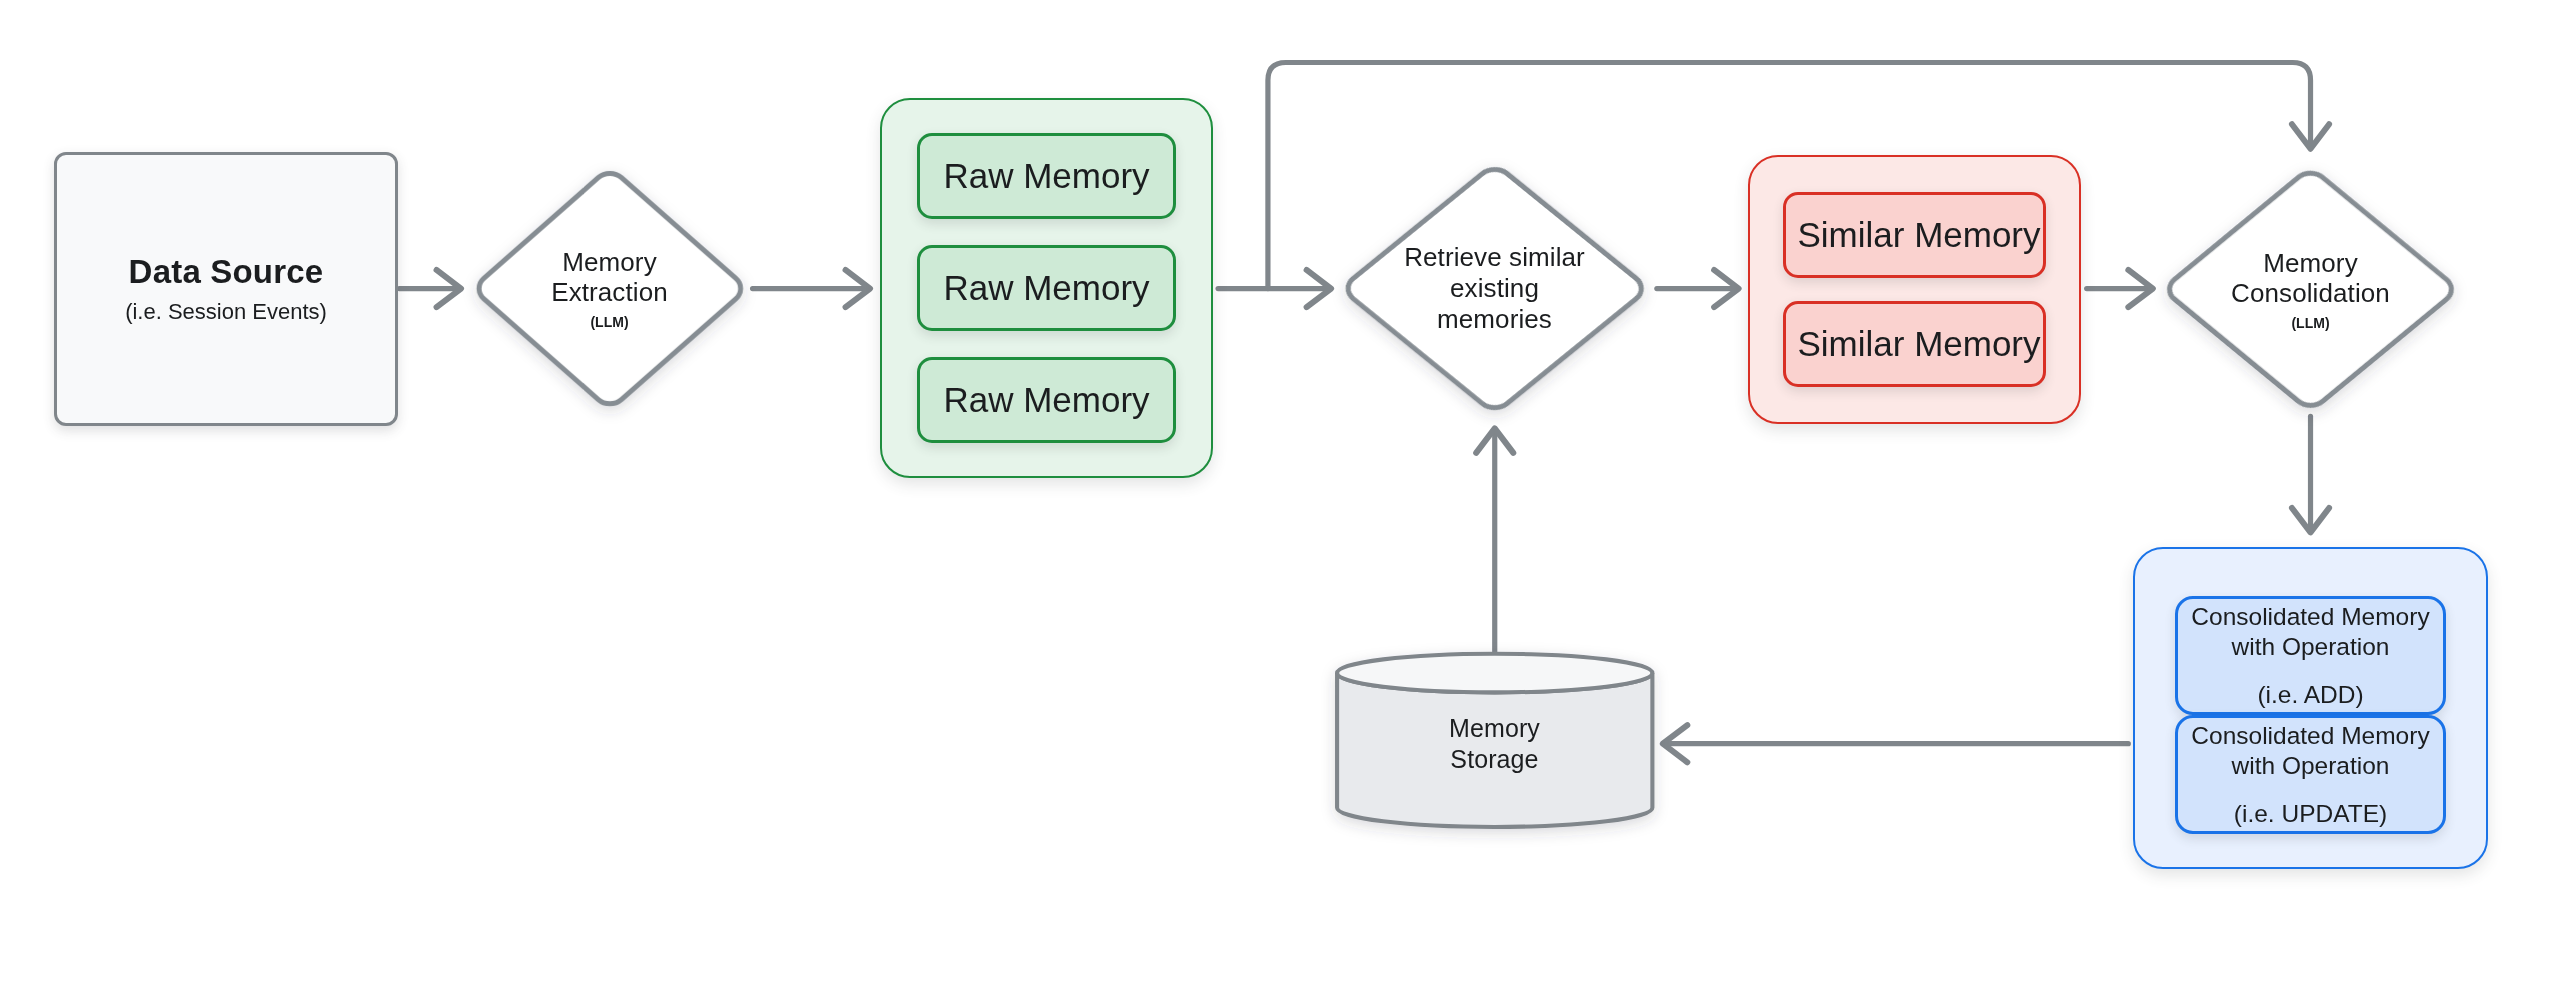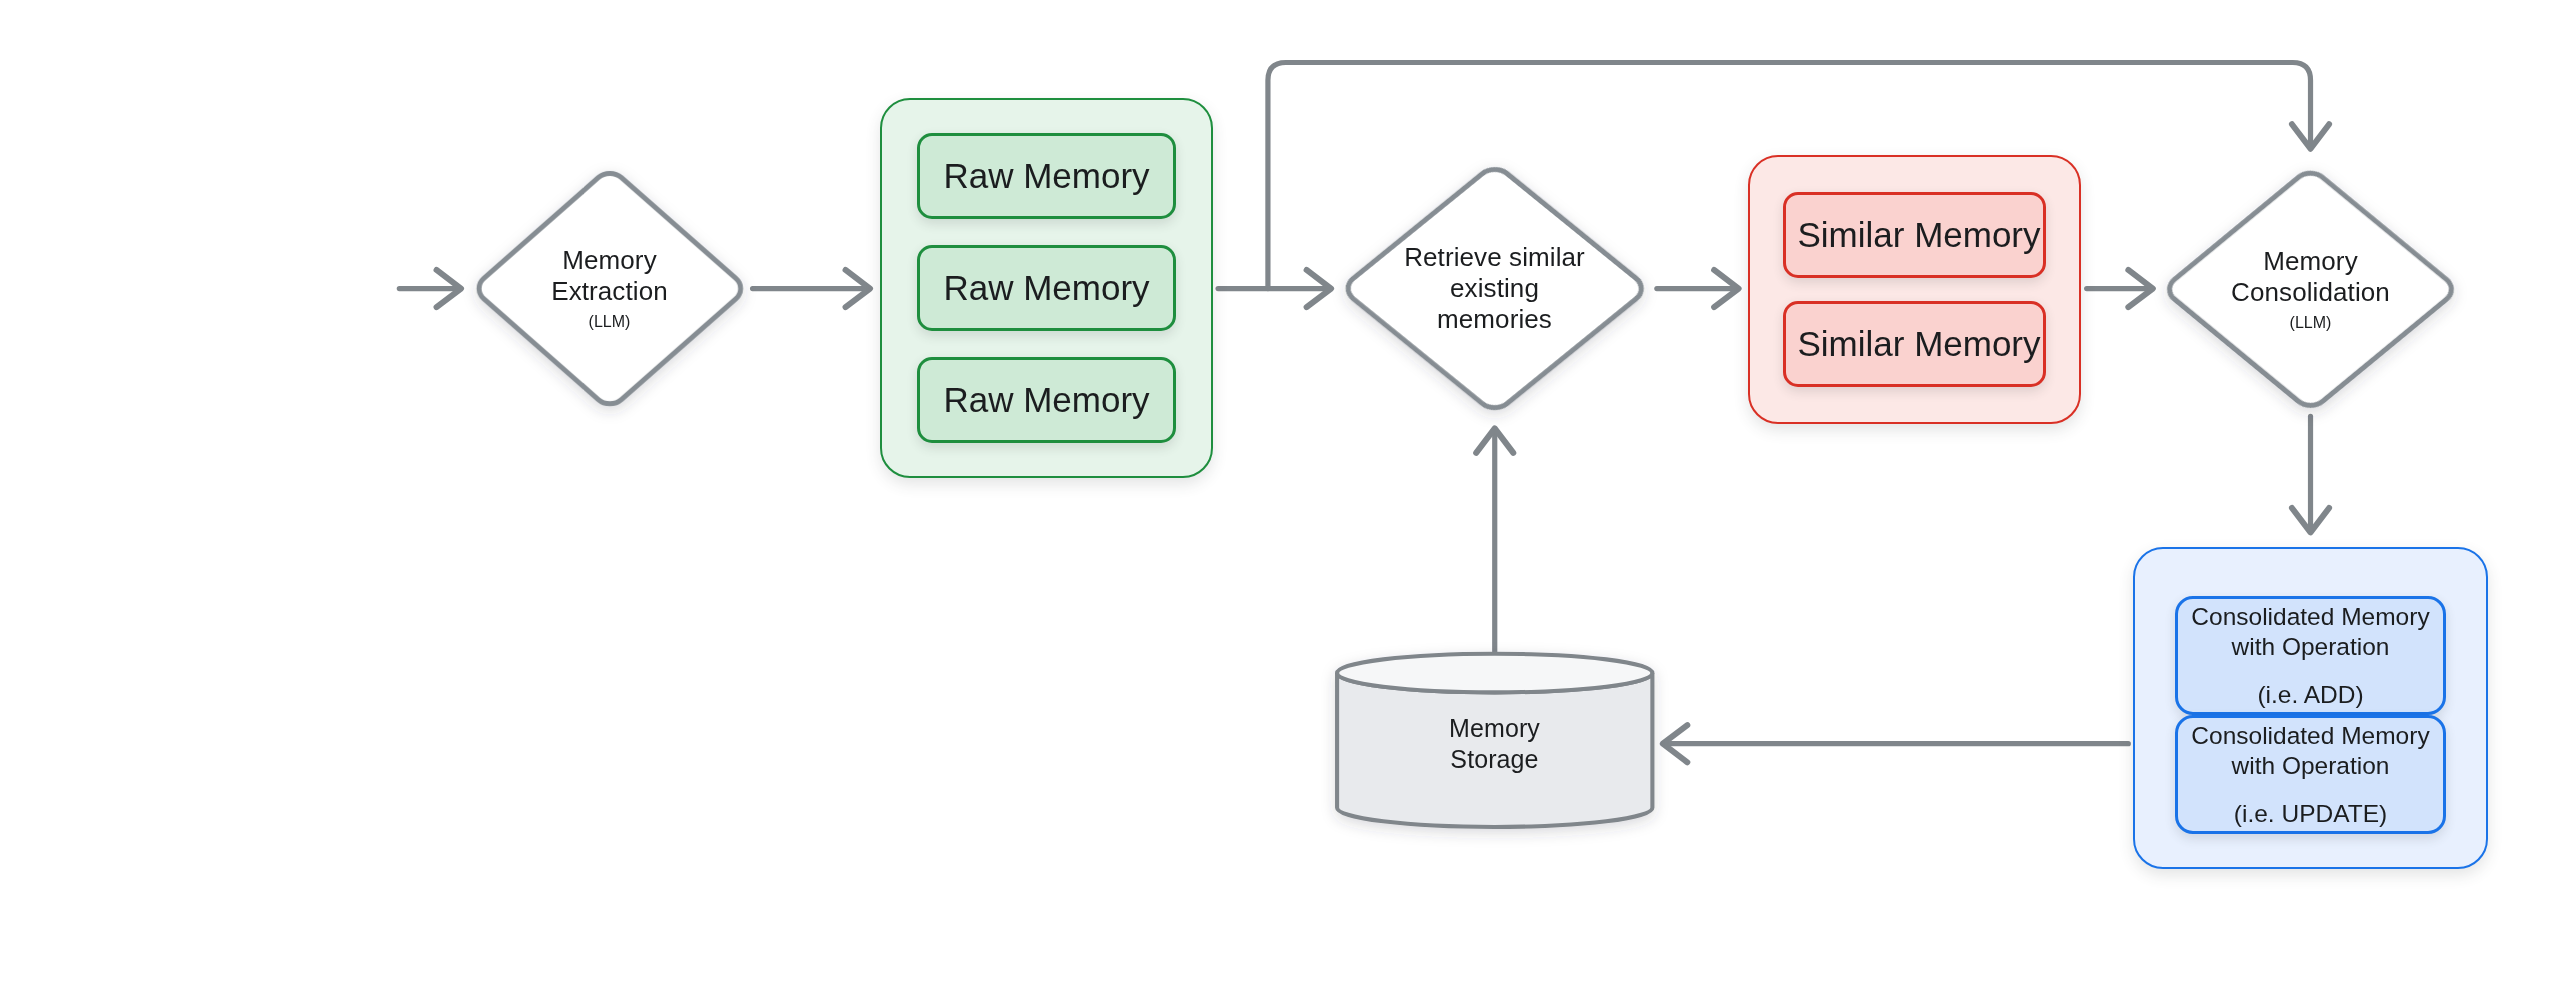--- a/index.html
+++ b/index.html
@@ -5,21 +5,21 @@
   html,body{margin:0;padding:0;background:#ffffff;}
   body{font-family:"Liberation Sans", sans-serif; color:#1b1d1f;}
   #stage{position:relative;width:2576px;height:1001px;background:#ffffff;overflow:hidden;}
   #wires{position:absolute;left:0;top:0;width:2576px;height:1001px;display:block;}
   .pre{white-space:pre-line;}
 
   
   .lbl{position:absolute;display:flex;flex-direction:column;align-items:center;justify-content:center;
        text-align:center;line-height:1.18;pointer-events:none;}
   .lbl .t{font-size:26px;font-weight:500;letter-spacing:0.1px;}
-  .lbl .s{font-size:16px;font-weight:400;margin-top:6px;}
+  .lbl .s{font-size:14px;font-weight:700;margin-top:6px;}
 
   
   .ds{position:absolute;left:54px;top:152px;width:338px;height:268px;border:3px solid #80868b;
       border-radius:12px;background:#f8f9fa;box-shadow:0 4.5px 12px rgba(60,64,67,.16);
       display:flex;flex-direction:column;align-items:center;justify-content:center;text-align:center;}
   .ds .t{font-size:33px;font-weight:700;letter-spacing:0.2px;}
   .ds .s{font-size:22px;font-weight:400;margin-top:7.4px;}
 
   
   .grp{position:absolute;border-radius:30px;box-shadow:0 6px 15px rgba(60,64,67,.14);
@@ -89,20 +89,24 @@
       <rect class="shape" x="-146.4" y="-146.4" width="292.8" height="292.8" rx="24" transform="translate(2010,388) scale(1,0.812) rotate(45)" stroke-width="5" vector-effect="non-scaling-stroke"></rect>
       <rect class="shape" x="-140.7" y="-140.7" width="281.4" height="281.4" rx="23" transform="translate(3107,389) scale(1,0.824) rotate(45)" stroke-width="5" vector-effect="non-scaling-stroke"></rect>
     </g>
 
     <g filter="url(#soft)">
       <path class="cyl-body" d="M 1798,905 L 1798,1086 A 212,26 0 0 0 2222,1086 L 2222,905 A 212,26 0 0 1 1798,905 Z"></path>
       <ellipse class="cyl-top" cx="2010" cy="905" rx="212" ry="26"></ellipse>
     </g>
   </svg>
 
+  <div class="ds">
+    <div class="t">Data Source</div>
+    <div class="s">(i.e. Session Events)</div>
+  </div>
 
   <div class="lbl extraction">
     <div class="t pre">Memory
 Extraction</div>
     <div class="s">(LLM)</div>
   </div>
 
   <div class="lbl retrieve">
     <div class="t pre">Retrieve similar
 existing

